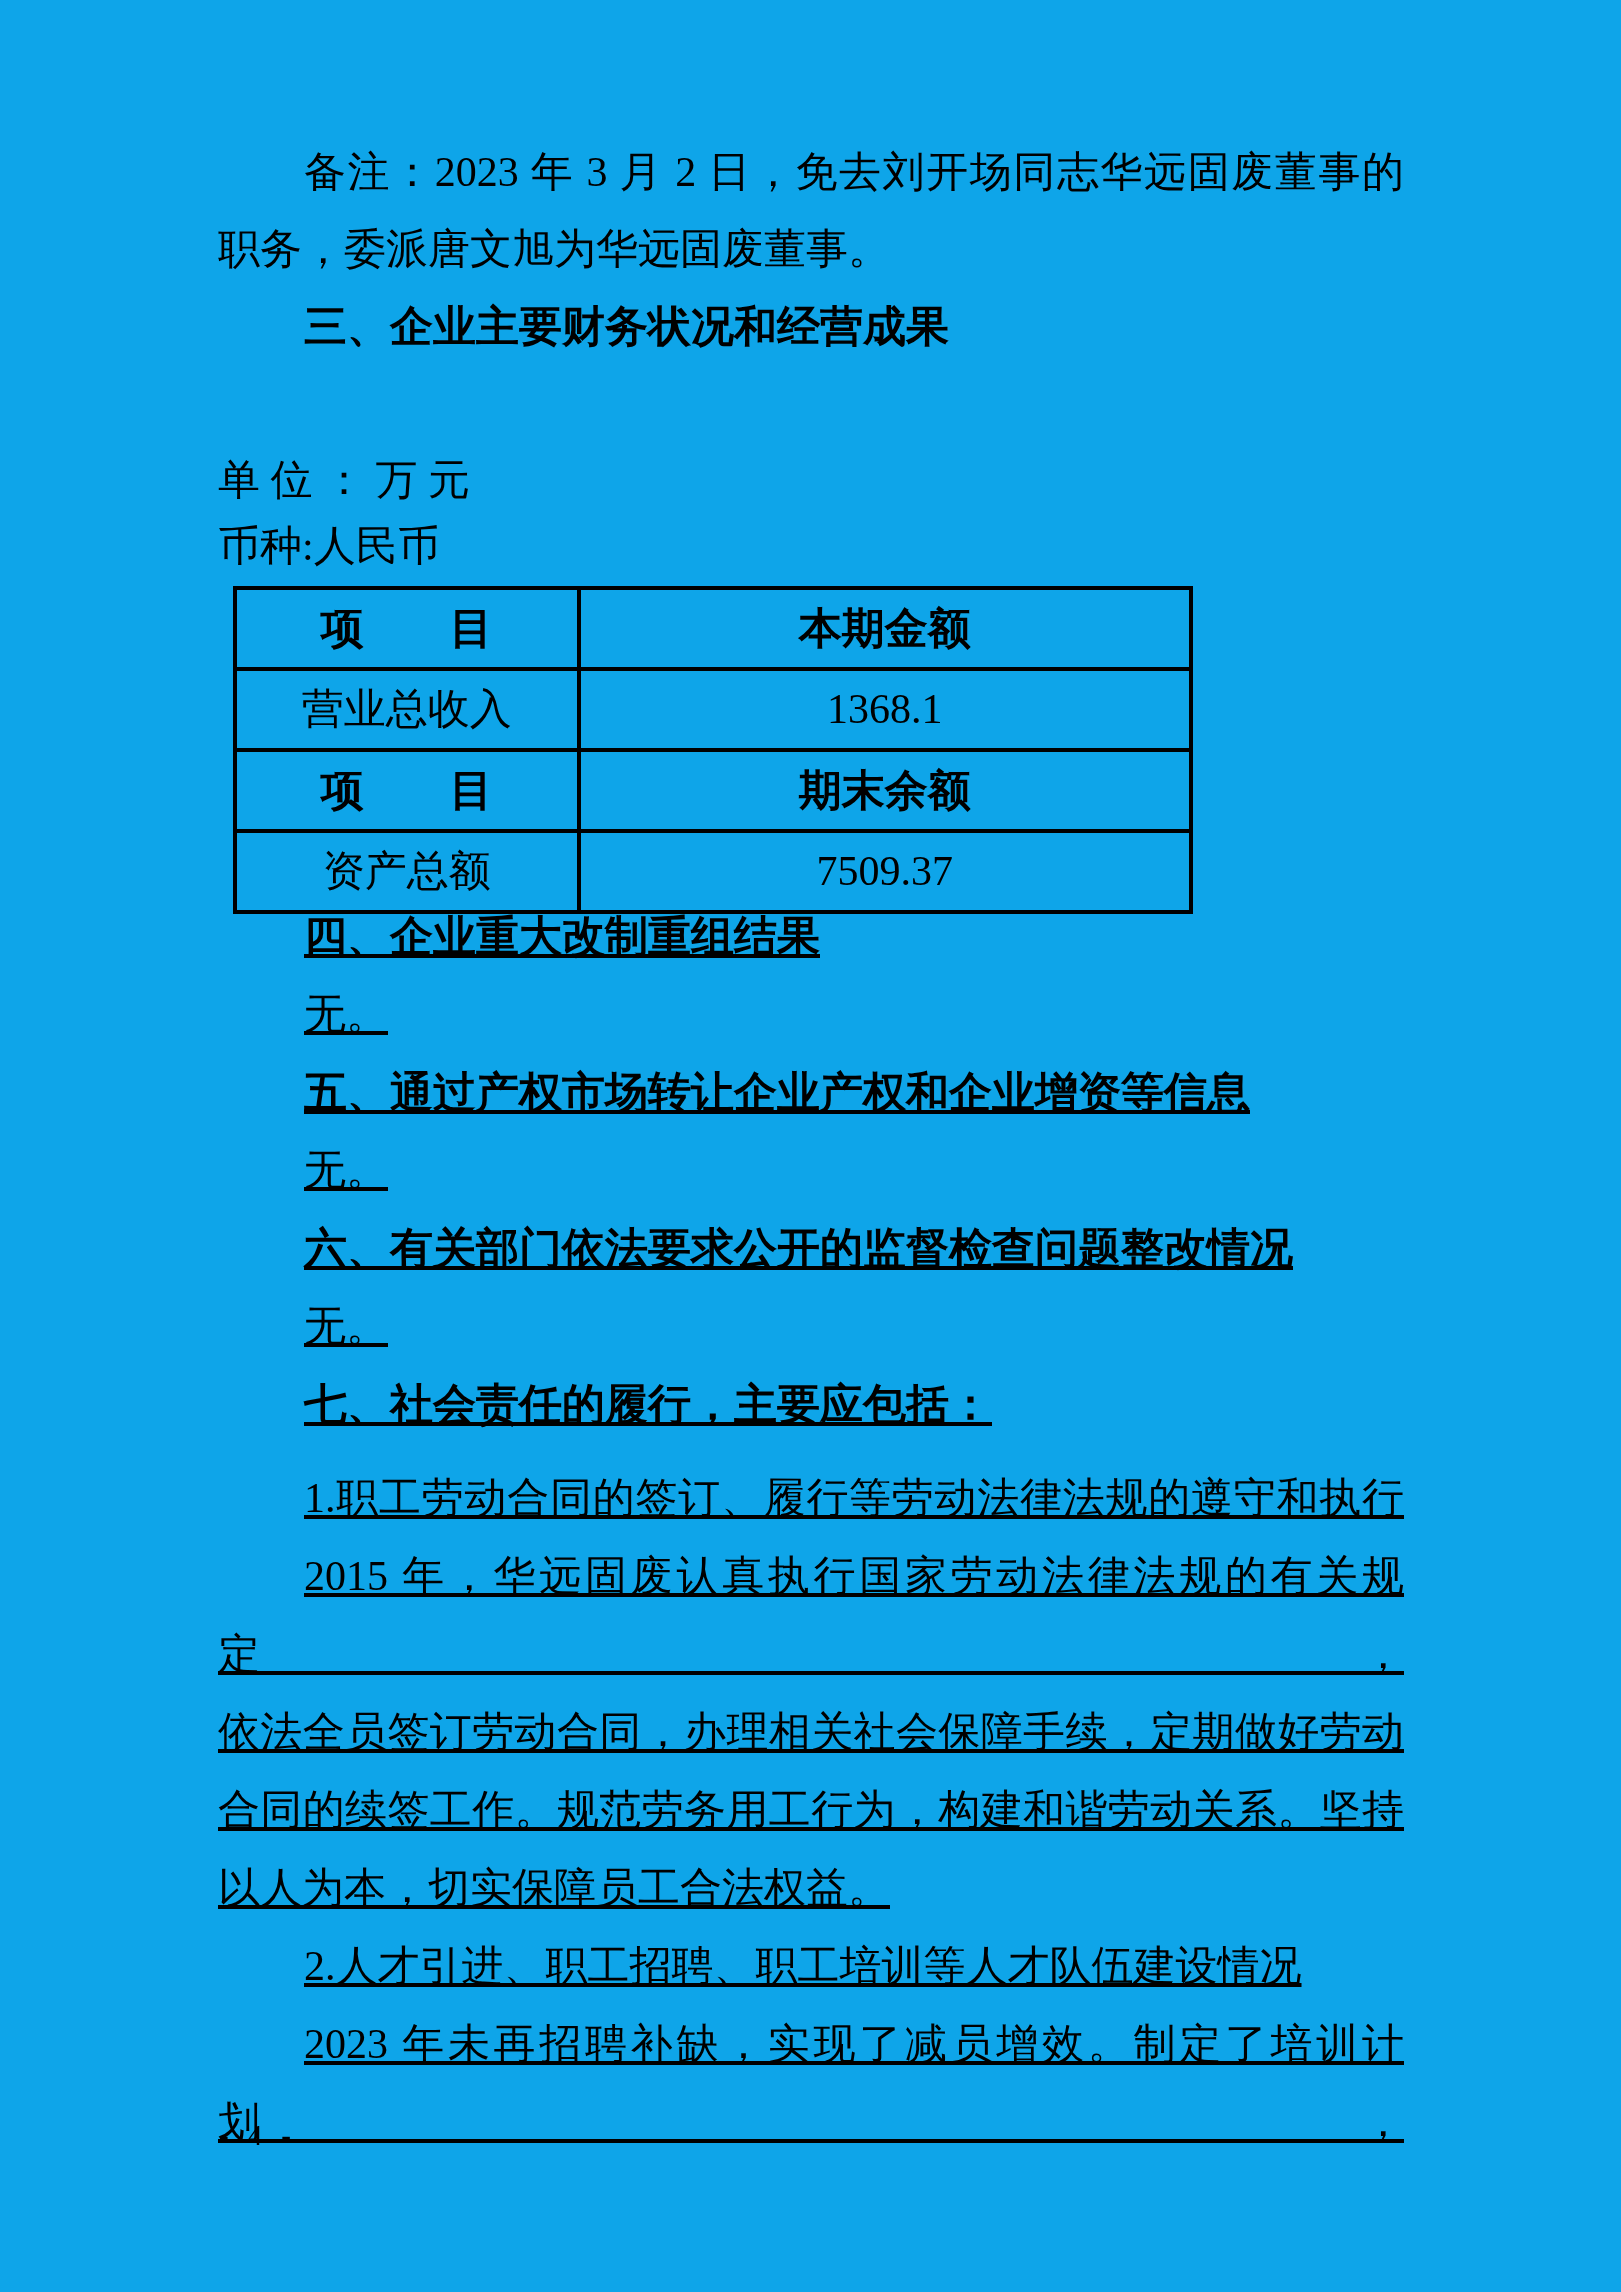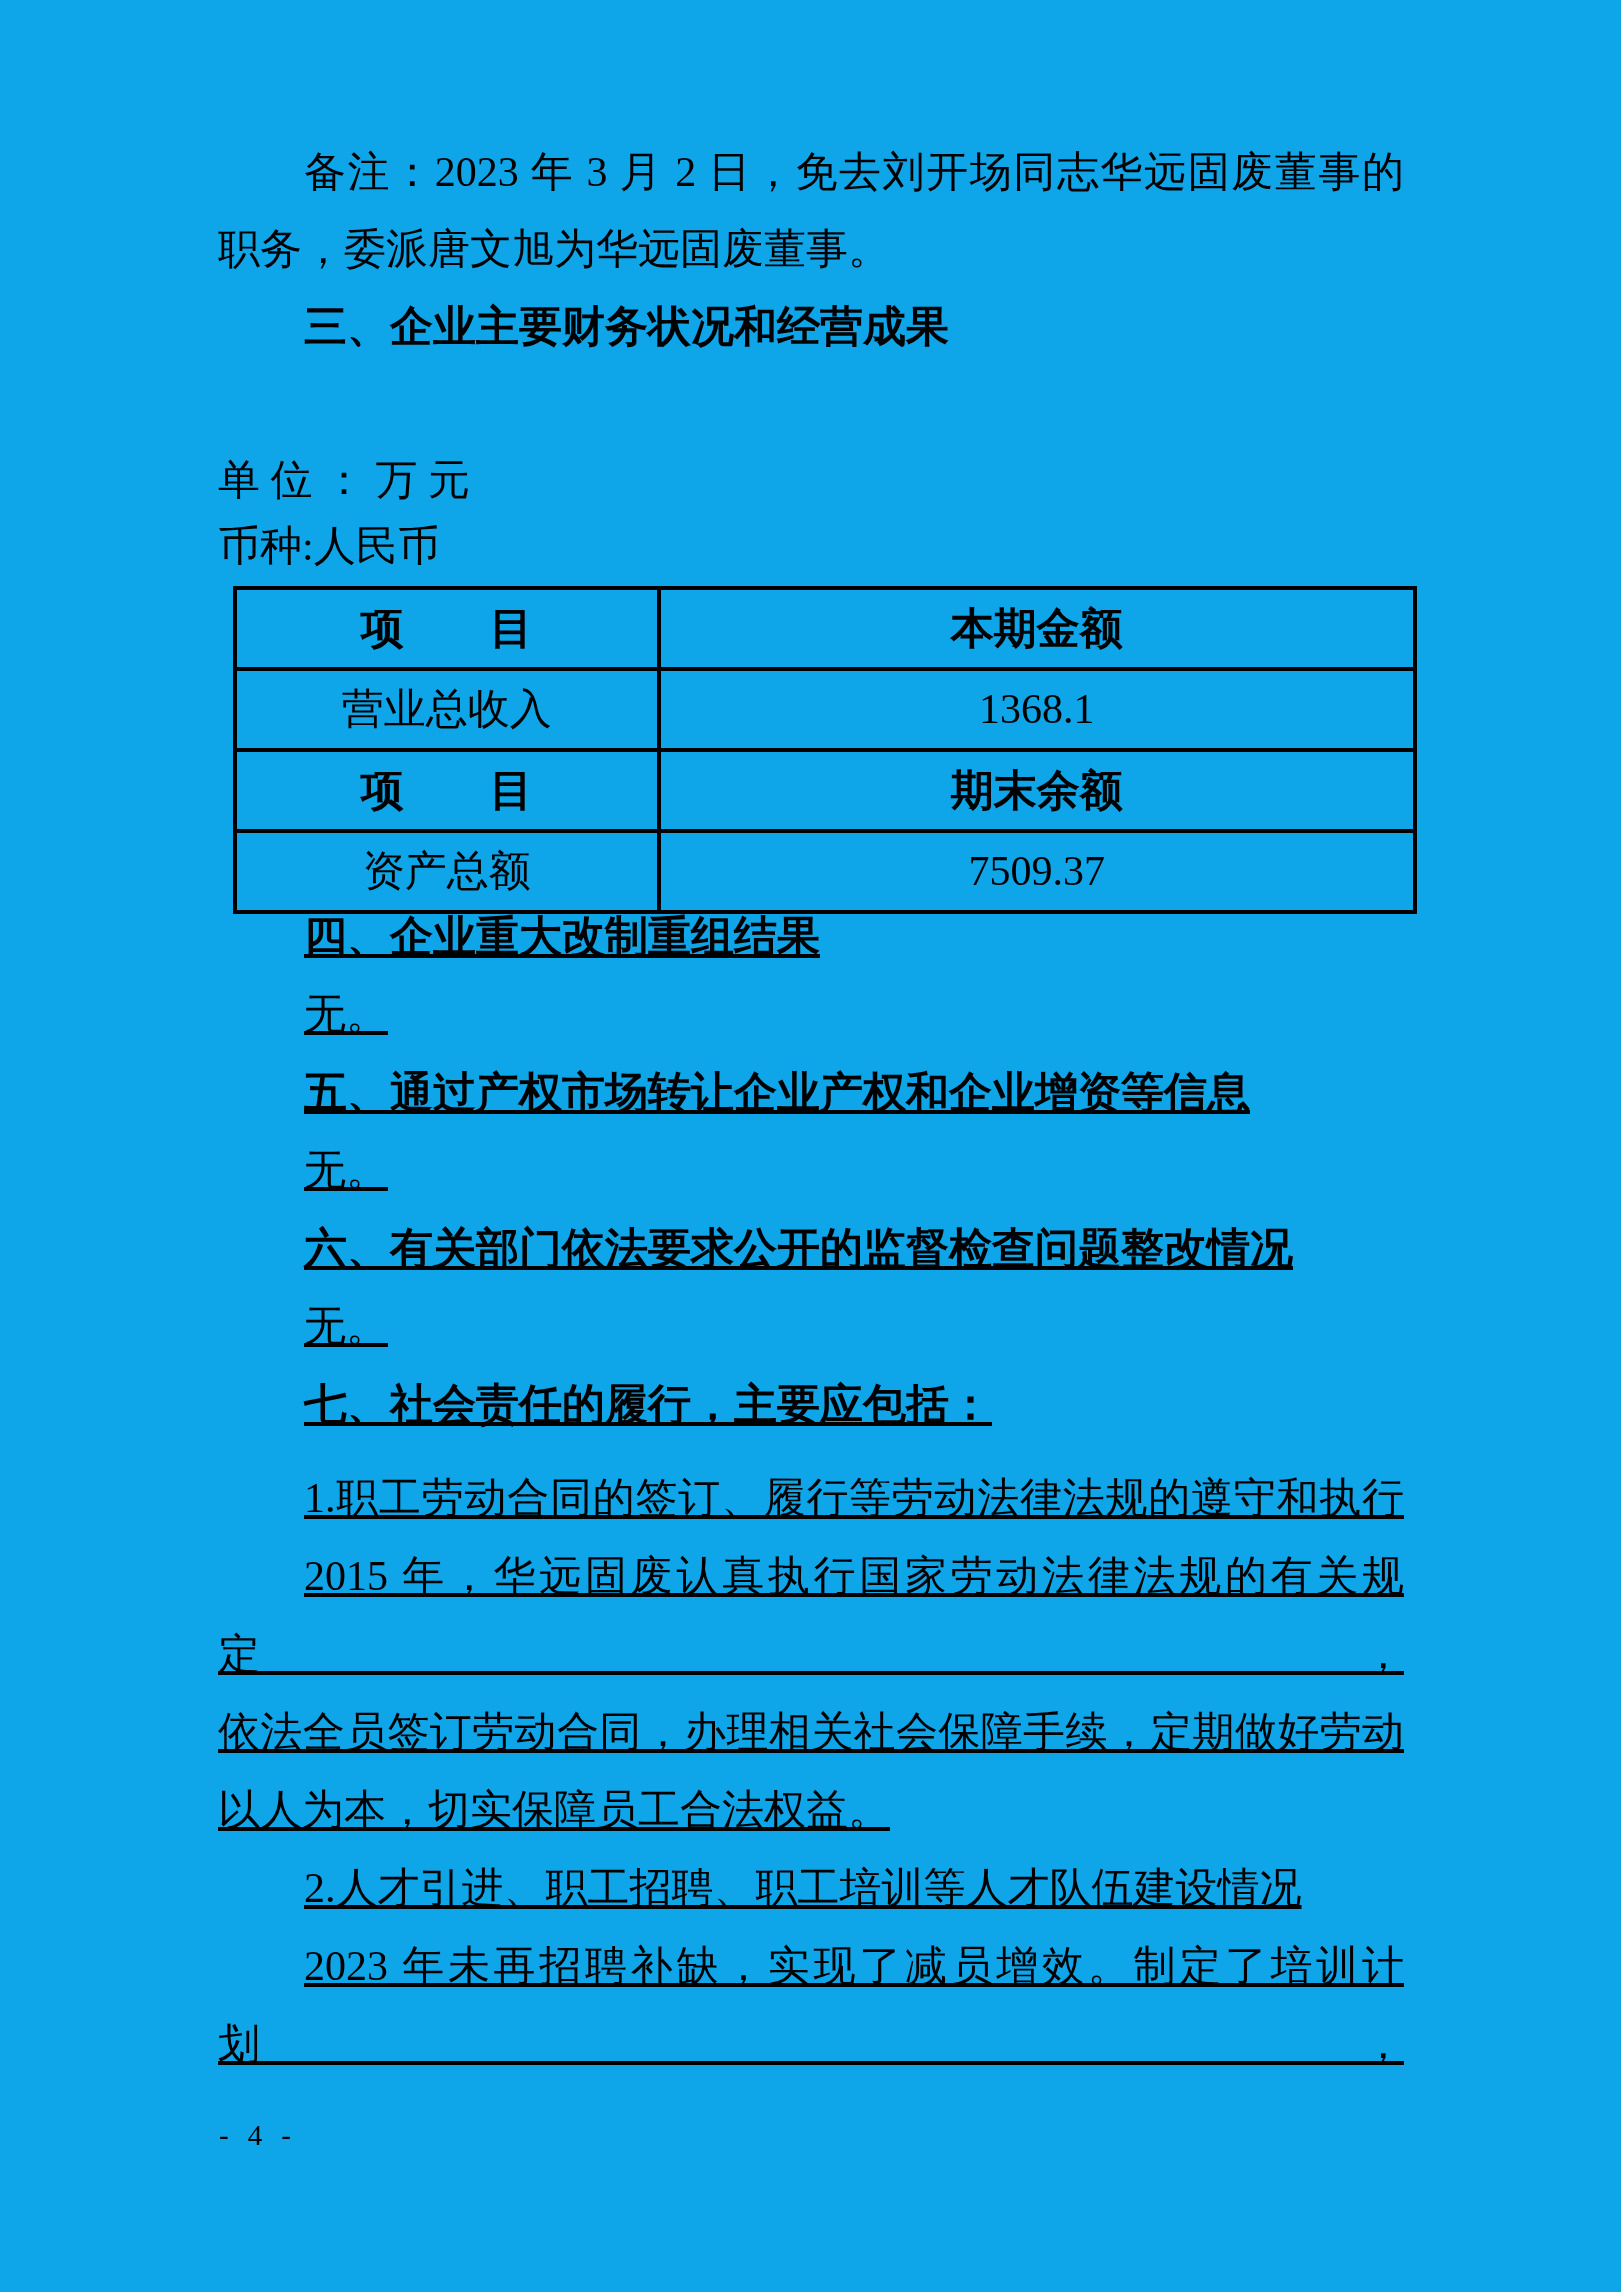--- a/index.html
+++ b/index.html
@@ -41,21 +41,21 @@
     font-size: 43px;
   }
   .spacer-line { height: 77px; }
   .small-line { line-height: 55px; }
   .gap-before { margin-top: 15.7px; }
 
   table.fin {
     border-collapse: collapse;
     table-layout: fixed;
     margin: 11.8px 0 0 14.7px;
-    width: 1184px;
+    width: 960px;
   }
   table.fin td {
     border: 4.9px solid #000000;
     height: 58px;
     text-align: center;
     vertical-align: middle;
     padding: 0;
     font-size: 42px;
   }
   table.fin td.col-item { width: 35.6%; }
@@ -110,20 +110,21 @@
     <p class="line heading indent">四、企业重大改制重组结果</p>
     <p class="line indent">无。</p>
     <p class="line heading indent">五、通过产权市场转让企业产权和企业增资等信息</p>
     <p class="line indent">无。</p>
     <p class="line heading indent">六、有关部门依法要求公开的监督检查问题整改情况</p>
     <p class="line indent">无。</p>
     <p class="line heading indent">七、社会责任的履行，主要应包括：</p>
     <p class="line indent fill gap-before">1.职工劳动合同的签订、履行等劳动法律法规的遵守和执行</p>
     <p class="line indent fill">2015 年，华远固废认真执行国家劳动法律法规的有关规定，</p>
     <p class="line fill">依法全员签订劳动合同，办理相关社会保障手续，定期做好劳动</p>
+    <p class="line fill">合同的续签工作。规范劳务用工行为，构建和谐劳动关系。坚持</p>
     <p class="line">以人为本，切实保障员工合法权益。</p>
     <p class="line indent">2.人才引进、职工招聘、职工培训等人才队伍建设情况</p>
     <p class="line indent fill">2023 年未再招聘补缺，实现了减员增效。制定了培训计划，</p>
   </div>
 
   <div class="footer">- 4 -</div>
 
 </div>
 
 

